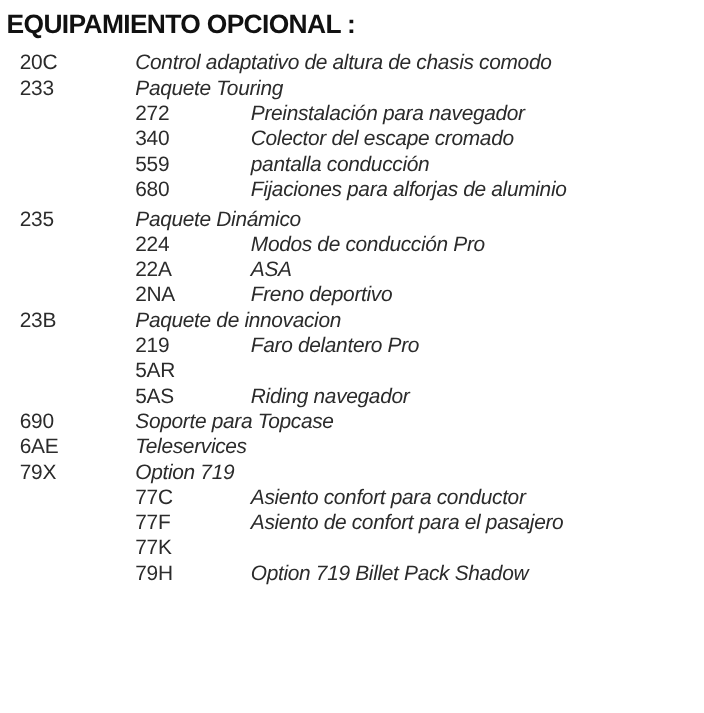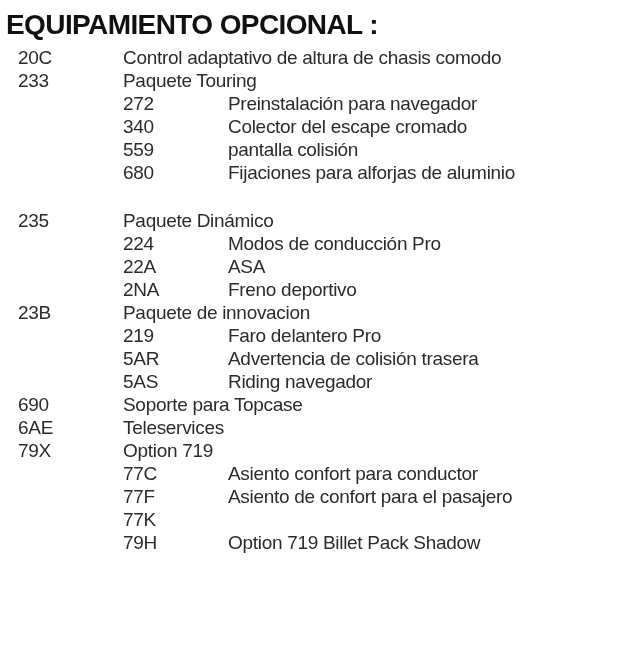--- a/index.html
+++ b/index.html
@@ -12,51 +12,52 @@
       height: 648px;
       position: relative;
       overflow: hidden;
       font-family: "Liberation Sans", sans-serif;
       color: #2b2b2b;
     }
     .title {
       position: absolute;
       left: 6px;
       top: 9px;
-      font-size: 28px;
+      font-size: 24px;
       font-weight: bold;
       color: #111111;
       letter-spacing: -0.6px;
       white-space: nowrap;
     }
     .list {
       position: absolute;
       left: 0;
       top: 46px;
       width: 568px;
     }
     .row {
       position: relative;
       height: 23px;
       font-size: 19px;
       line-height: 23px;
       white-space: nowrap;
       letter-spacing: -0.3px;
     }
     .row.gap-before {
-      margin-top: 25px;
+      margin-top: 4px;
       text-align: center;
     }
     .code {
       position: absolute;
       top: 0;
     }
     .desc {
       position: absolute;
       top: 0;
+      font-style: italic;
     }
     .row.top .code { left: 18px; }
     .row.top .desc { left: 123px; }
     .row.sub .code { left: 123px; }
     .row.sub .desc { left: 228px; }
   </style>
 </head>
 <body>
 
 <div class="title">EQUIPAMIENTO OPCIONAL :</div>
@@ -75,21 +76,21 @@
   <div class="row sub">
     <span class="code">272</span>
     <span class="desc">Preinstalación para navegador</span>
   </div>
   <div class="row sub">
     <span class="code">340</span>
     <span class="desc">Colector del escape cromado</span>
   </div>
   <div class="row sub">
     <span class="code">559</span>
-    <span class="desc">pantalla colisión</span>
+    <span class="desc">pantalla conducción</span>
   </div>
   <div class="row sub">
     <span class="code">680</span>
     <span class="desc">Fijaciones para alforjas de aluminio</span>
   </div>
 
   <div class="row top gap-before">
     <span class="code">235</span>
     <span class="desc">Paquete Dinámico</span>
   </div>
@@ -109,21 +110,20 @@
   <div class="row top">
     <span class="code">23B</span>
     <span class="desc">Paquete de innovacion</span>
   </div>
   <div class="row sub">
     <span class="code">219</span>
     <span class="desc">Faro delantero Pro</span>
   </div>
   <div class="row sub">
     <span class="code">5AR</span>
-    <span class="desc">Advertencia de colisión trasera</span>
   </div>
   <div class="row sub">
     <span class="code">5AS</span>
     <span class="desc">Riding navegador</span>
   </div>
 
   <div class="row top">
     <span class="code">690</span>
     <span class="desc">Soporte para Topcase</span>
   </div>

